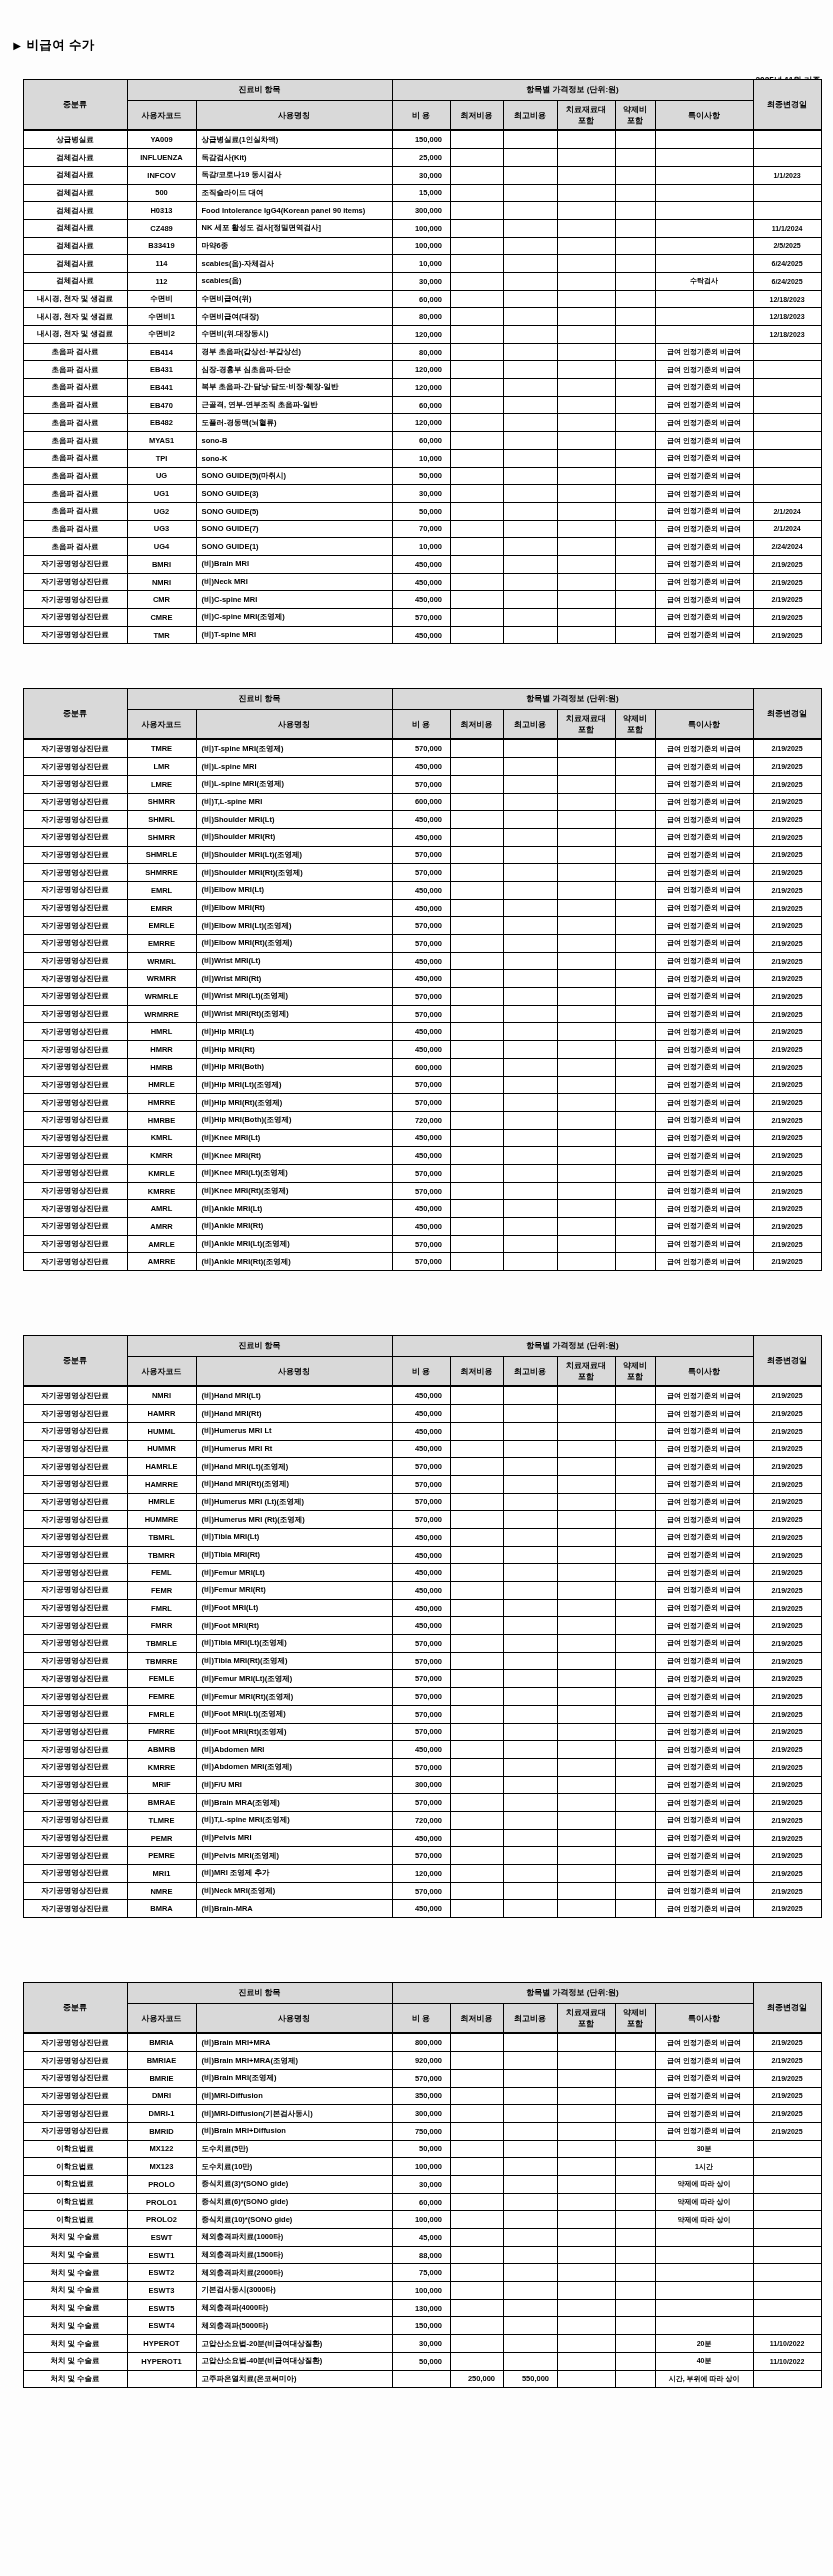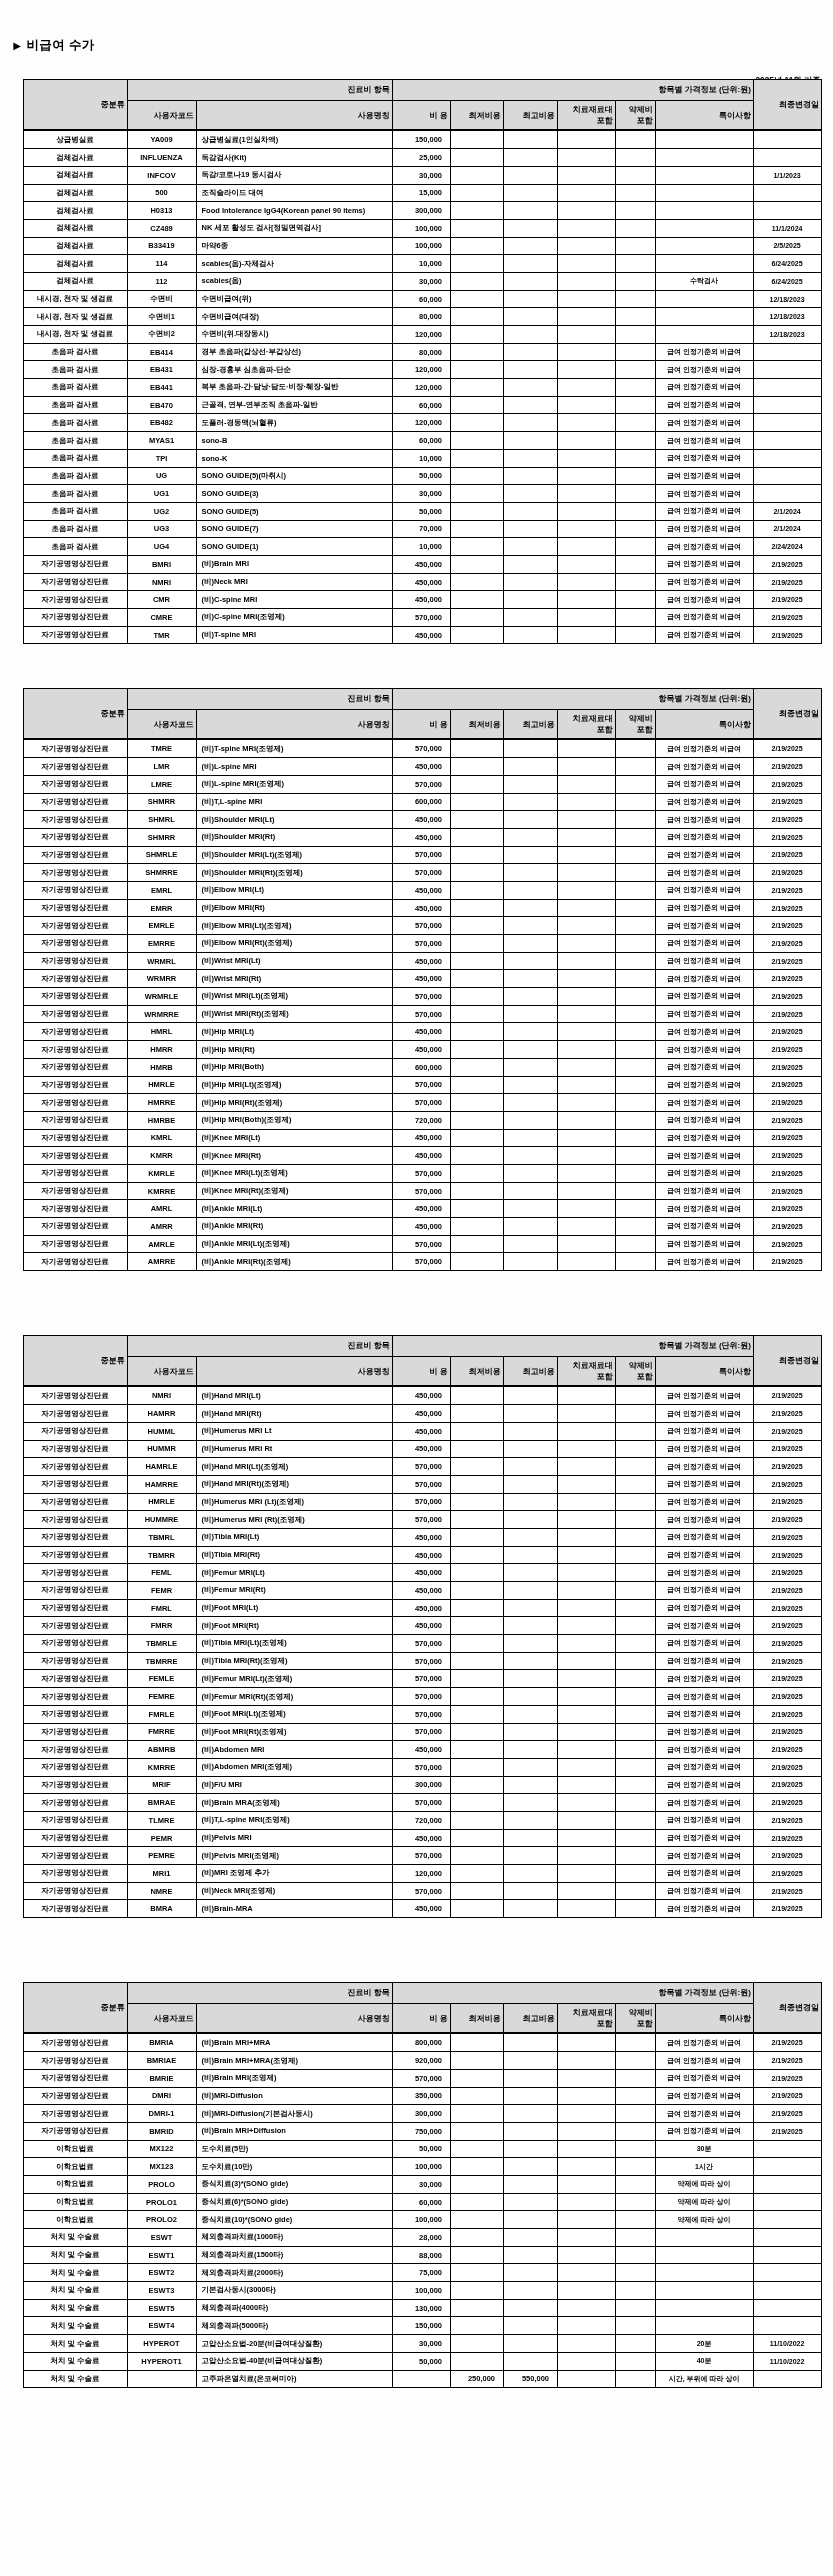--- a/index.html
+++ b/index.html
@@ -25,21 +25,21 @@
   #block3 { top:1982px; }
   table.fee-table {
     border-collapse:collapse; width:798px; table-layout:fixed;
     border:1.7px solid #000;
   }
   .fee-table th, .fee-table td {
     border:0.8px solid #000; overflow:hidden; white-space:nowrap;
   }
   .fee-table thead th {
     background:#d9d9d9; font-size:8px; font-weight:bold;
-    text-align:right; vertical-align:middle;
+    text-align:center; vertical-align:middle;
     white-space:pre-line; padding:0.8px 1.7px;
   }
   .fee-table tr.h1 th { height:18.3px; }
   .fee-table tr.h2 th { height:27px; }
   .fee-table tr.h2 th, .fee-table th.spanrow { border-bottom:2.5px double #000; }
   .fee-table td {
     height:16.7px; font-size:7.5px; font-weight:600;
     padding:0 2.5px; vertical-align:middle; background:#fff;
   }
   td.cat, td.code { text-align:center; }
@@ -1403,21 +1403,21 @@
           <td class="num"></td>
           <td class="note"></td>
           <td class="note"></td>
           <td class="note">약제에 따라 상이</td>
           <td class="date"></td>
         </tr>
         <tr>
           <td class="cat">처치 및 수술료</td>
           <td class="code">ESWT</td>
           <td class="name">체외충격파치료(1000타)</td>
-          <td class="num">28,000</td>
+          <td class="num">45,000</td>
           <td class="num"></td>
           <td class="num"></td>
           <td class="note"></td>
           <td class="note"></td>
           <td class="note"></td>
           <td class="date"></td>
         </tr>
         <tr>
           <td class="cat">처치 및 수술료</td>
           <td class="code">ESWT1</td>

